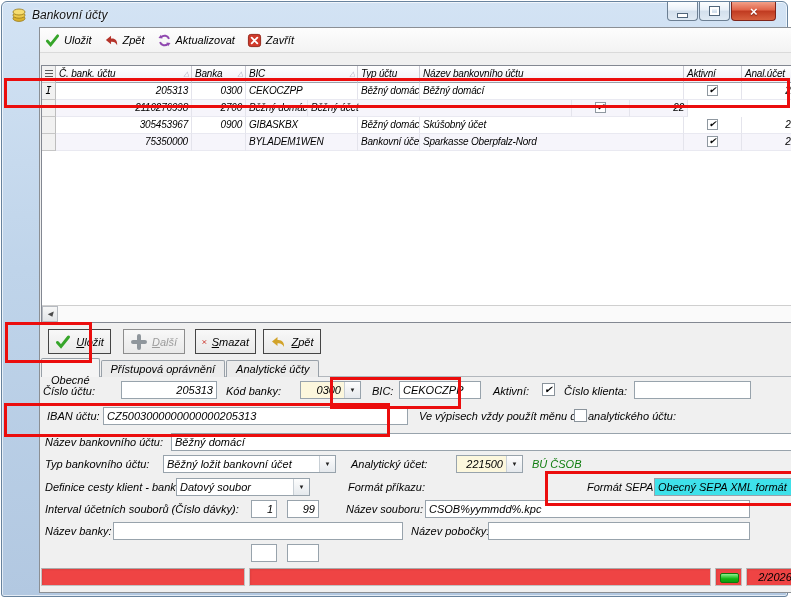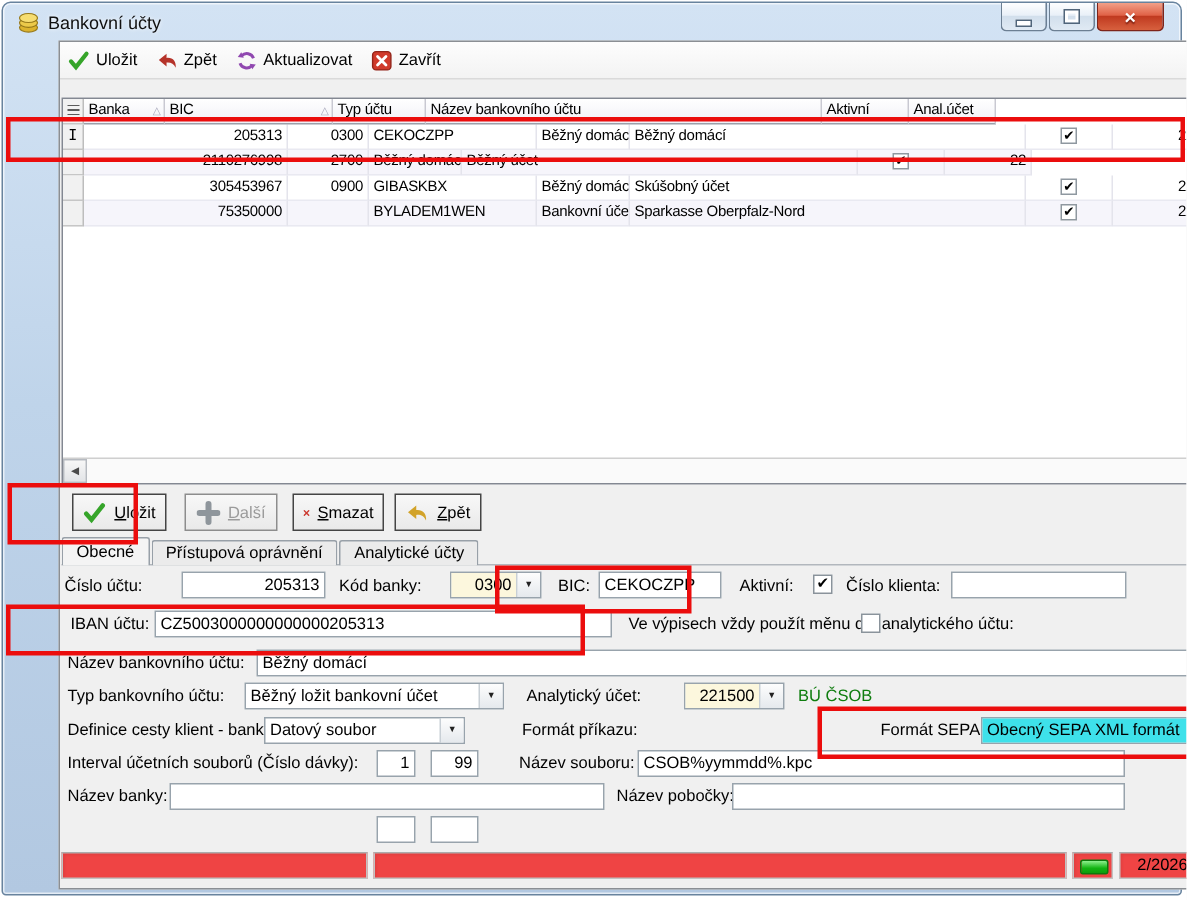--- a/index.html
+++ b/index.html
@@ -1,21 +1,21 @@
 <!DOCTYPE html>
 <html><head>
 <meta charset="utf-8">
 <style>
   html,body{margin:0;padding:0;background:#fff;}
   .shot{position:relative;width:791px;height:600px;background:#fff;font-family:"Liberation Sans",sans-serif;font-size:11px;color:#000;overflow:hidden;}
   
   .win{position:absolute;left:1px;top:1px;width:787px;height:596px;box-sizing:border-box;
        border:1px solid #68839e;border-radius:6px 6px 3px 3px;
        background:linear-gradient(#d3e3f4,#bfd4ea 45%,#b2c8e1);
-       box-shadow:inset 0 0 0 1px rgba(255,255,255,.65);}
+       box-shadow:inset 0 0 0 1px rgba(255,255,255,.65);font-style:italic;}
   .titlebar{position:absolute;left:0;top:0;right:0;height:25px;}
   .appicon{position:absolute;left:9px;top:5px;width:16px;height:16px;}
   .wtitle{position:absolute;left:30px;top:6px;font-size:12px;color:#111;text-shadow:0 0 3px #fff;}
   .winbtns{position:absolute;top:0;right:11px;display:flex;}
   .wbtn{width:31px;height:19px;box-sizing:border-box;margin-left:1px;border:1px solid #6c7f93;border-top:none;
         border-radius:0 0 4px 4px;background:linear-gradient(#fdfeff,#e9f0f8 45%,#d2dfec 50%,#e0eaf4);
         display:flex;align-items:center;justify-content:center;}
   .wbtn.close{width:45px;border-color:#7e241a;background:linear-gradient(#f2a088,#e06247 45%,#c03a20 50%,#d7603e);}
   .minbar{width:9px;height:3px;background:#fff;border:1px solid #50657a;margin-top:8px;}
   .maxrect{width:9px;height:8px;box-sizing:border-box;border:2px solid #fff;outline:1px solid #50657a;background:transparent;}
@@ -57,21 +57,21 @@
   
   .pbtn{position:absolute;height:25px;box-sizing:border-box;display:flex;align-items:center;justify-content:center;gap:5px;
         padding:0 6px;background:linear-gradient(#f8f8f8,#e9e9e9);border:1px solid #454545;font-size:11px;}
   .pbtn.disabled{color:#9b9b9b;border-color:#8d8d8d;}
   .mn{text-decoration:underline;}
   .bicon{width:16px;height:16px;display:block;}
   
   .tabs{position:absolute;left:1px;top:330px;height:19px;display:flex;align-items:flex-end;z-index:3;}
   .tab{box-sizing:border-box;height:17px;padding:2px 9px 0;background:#ebebeb;border:1px solid #98a0a8;border-bottom:none;
        border-radius:2px 2px 0 0;margin-right:1px;white-space:nowrap;}
-  .tab.active{height:19px;padding-top:3px;background:#f4f4f4;}
+  .tab.active{height:19px;padding-top:15px;background:#f4f4f4;}
   .tabline{position:absolute;left:1px;top:348px;width:774px;height:0;border-top:1px solid #b2b7bd;z-index:1;}
   
   .lbl{position:absolute;white-space:nowrap;}
   .tb{position:absolute;height:18px;box-sizing:border-box;border:1px solid #98a3ac;background:#fff;
       padding:2px 3px 0;overflow:hidden;white-space:nowrap;}
   .tb.num{text-align:right;}
   .combo{position:absolute;height:18px;box-sizing:border-box;border:1px solid #98a3ac;background:#fff;display:flex;}
   .combo .val{flex:1;padding:2px 3px 0;overflow:hidden;white-space:nowrap;}
   .combo .arr{width:15px;border-left:1px solid #c8cfd5;background:linear-gradient(#fdfdfd,#e5e9ed);
               display:flex;align-items:center;justify-content:center;font-size:6px;color:#222;}
@@ -145,20 +145,21 @@
             <rect x="1.5" y="1.5" width="13" height="13" rx="2.5" fill="#d03a2b" stroke="#93251a"></rect>
             <path d="M5,5 L11,11 M11,5 L5,11" stroke="#fff" stroke-width="2" stroke-linecap="round"></path>
           </svg>
           <span>Zavřít</span>
         </div>
       </div>
 
       <div class="grid">
         <div class="gh">
           <div class="c mk w14"><span class="lines"></span></div>
+          <div class="c w136 num" style="text-align:left"><span>Č. bank. účtu</span><span class="tri">△</span></div>
           <div class="c w54"><span>Banka</span><span class="tri">△</span></div>
           <div class="c w112"><span>BIC</span><span class="tri">△</span></div>
           <div class="c w62"><span>Typ účtu</span></div>
           <div class="c w264"><span>Název bankovního účtu</span></div>
           <div class="c w58"><span>Aktivní</span></div>
           <div class="c w58"><span>Anal.účet</span></div>
         </div>
 
         <div class="gr">
           <div class="c mk w14">I</div>

